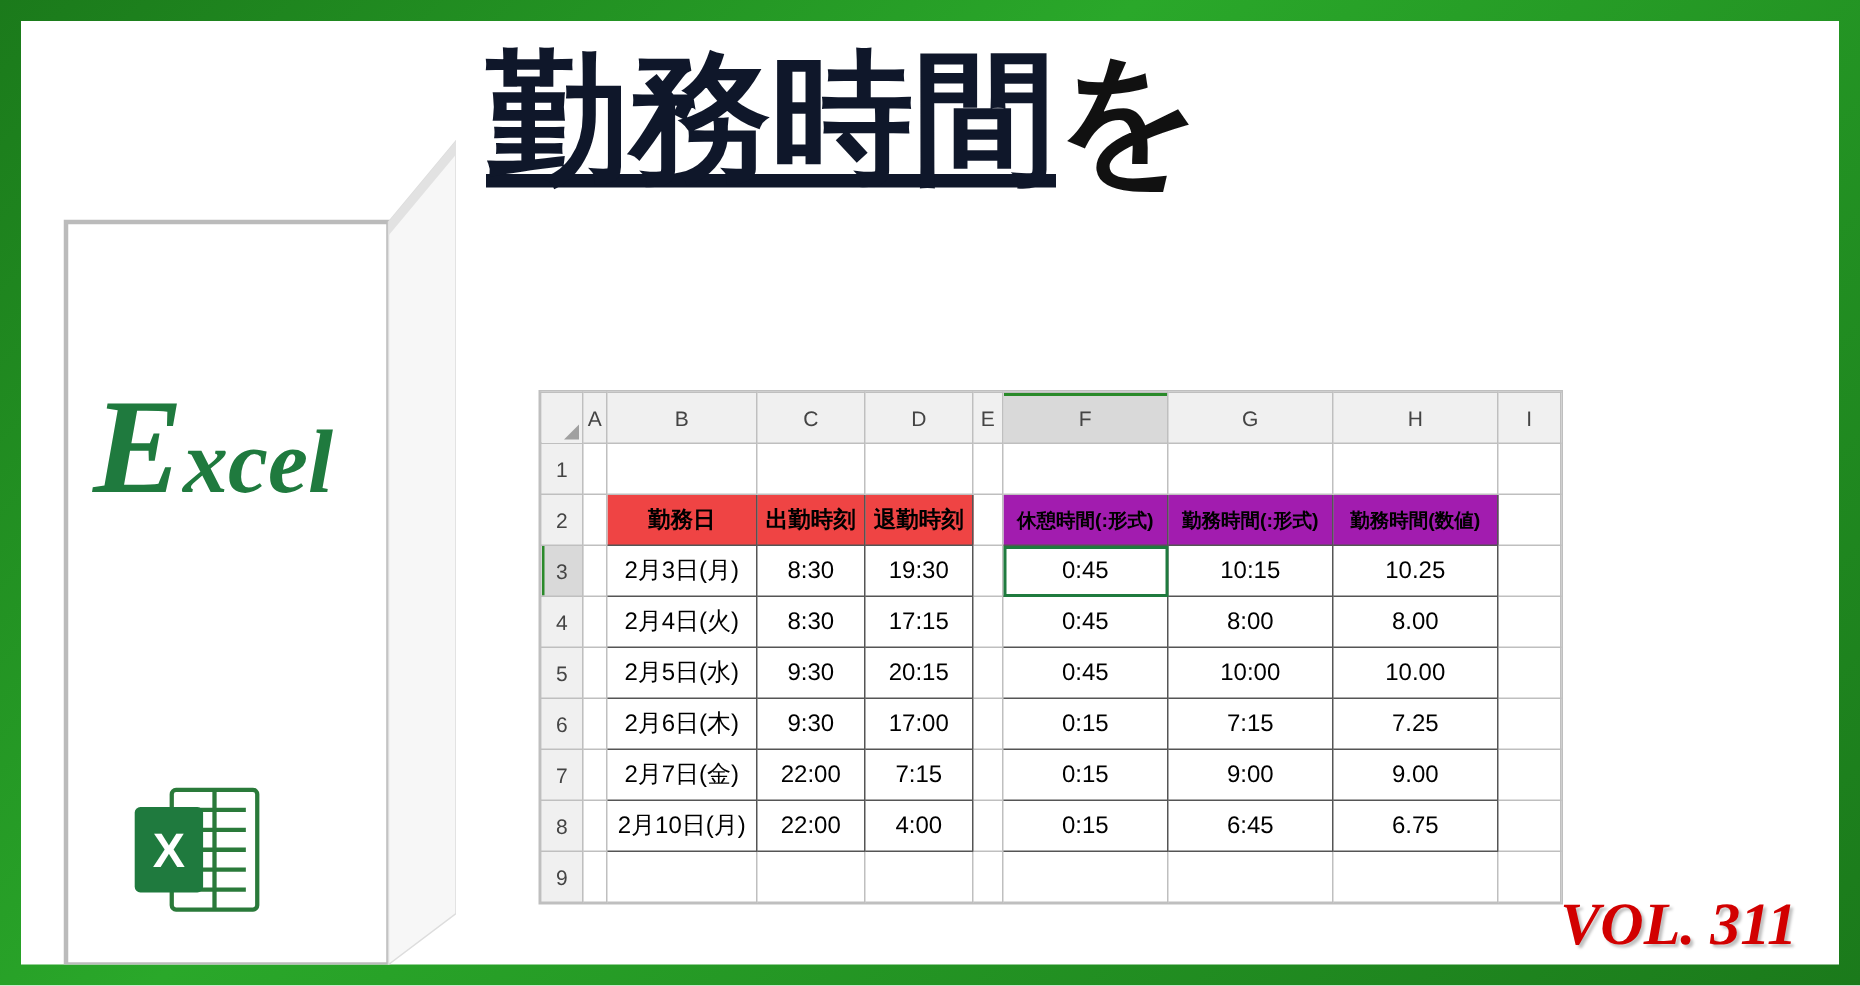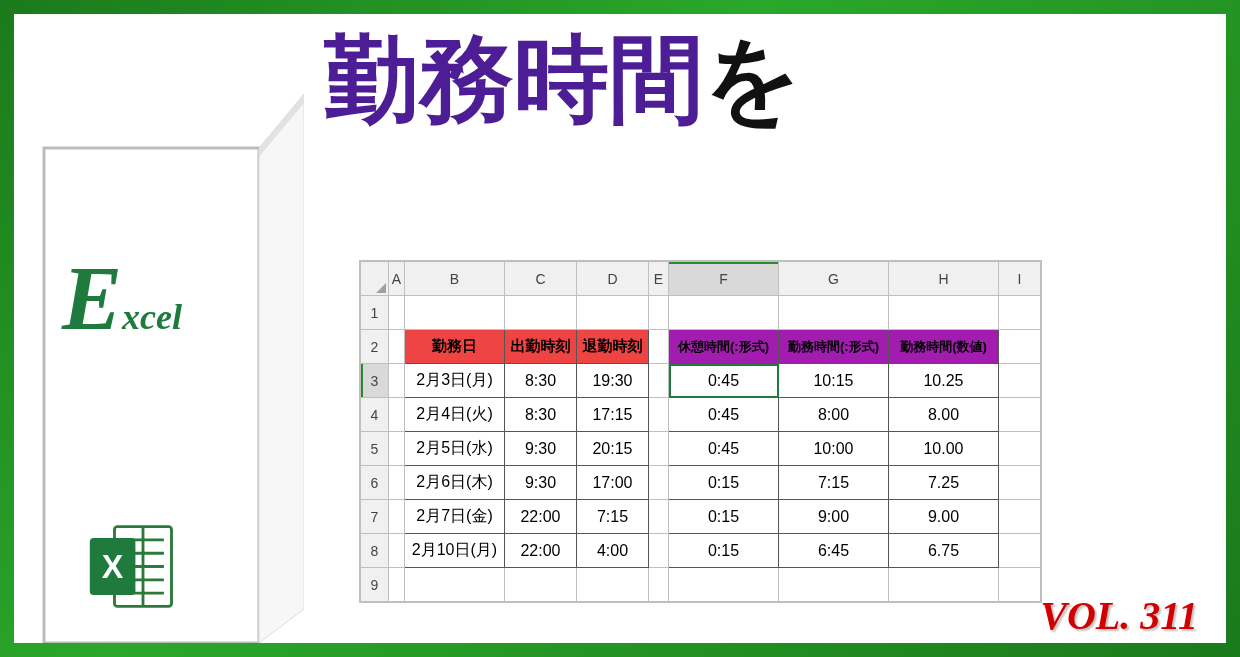--- a/index.html
+++ b/index.html
@@ -32,37 +32,37 @@
   .door-label {
     position: absolute;
     left: 48px; top: 240px;
     font-size: 90px;
     font-family: "Times New Roman", serif;
     font-style: italic;
     color: #1f7a3e;
     font-weight: bold;
     line-height: 1;
   }
-  .door-label .rest { font-size: 36px; }
+  .door-label .rest { font-size: 60px; }
   .excel-icon {
     position: absolute;
     left: 72px; top: 505px;
     width: 95px; height: 95px;
   }
 
   
   .headline {
     position: absolute;
     left: 310px; top: 15px;
     font-weight: 800;
     line-height: 1.07;
   }
   .h-line1 { font-size: 95px; }
   .h-line2 { font-size: 95px; }
-  .h-blue { color: #4c1d95; }
+  .h-blue { color: #0f172a; text-decoration: underline; }
   .h-black { color: #111; }
   .h-green { color: #176b17; }
   .h-red { color: #d20000; }
 
   
   .sheet {
     position: absolute;
     left: 345px; top: 246px;
     border: 1px solid #bfbfbf;
     background: #fff;

